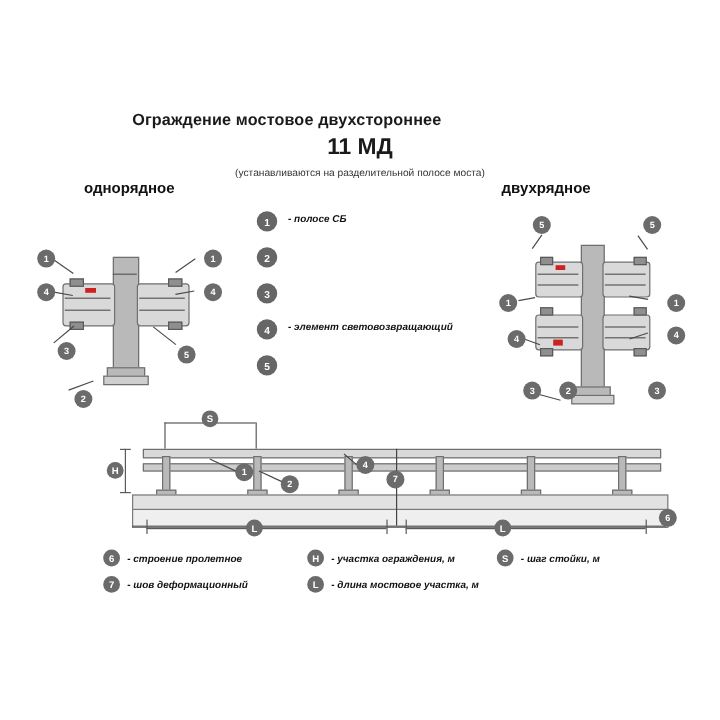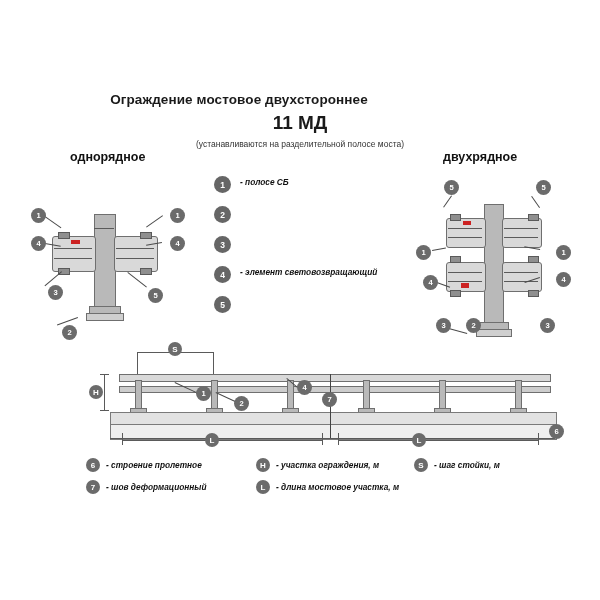--- a/index.html
+++ b/index.html
@@ -23,21 +23,21 @@
     font-size:19px;font-weight:bold;
   }
   .title-sub{
     position:absolute;left:0;top:139px;width:600px;text-align:center;
     font-size:8.5px;color:#333;
   }
   .col-label{
     position:absolute;font-size:12.5px;font-weight:bold;color:#111;
   }
   .col-label.left{left:70px;top:150px;}
-  .col-label.right{left:443px;top:150px;}
+  .col-label.right{left:418px;top:150px;}
 
   
   .legend{position:absolute;left:214px;top:176px;width:170px;}
   .legend-row{position:relative;height:26px;margin-bottom:4px;}
   .legend-row .bullet{position:absolute;left:0;top:0;}
   .legend-row .txt{
     position:absolute;left:26px;top:1px;width:150px;
     font-size:8.3px;font-weight:bold;font-style:italic;color:#111;line-height:11px;
   }
   .bullet{

